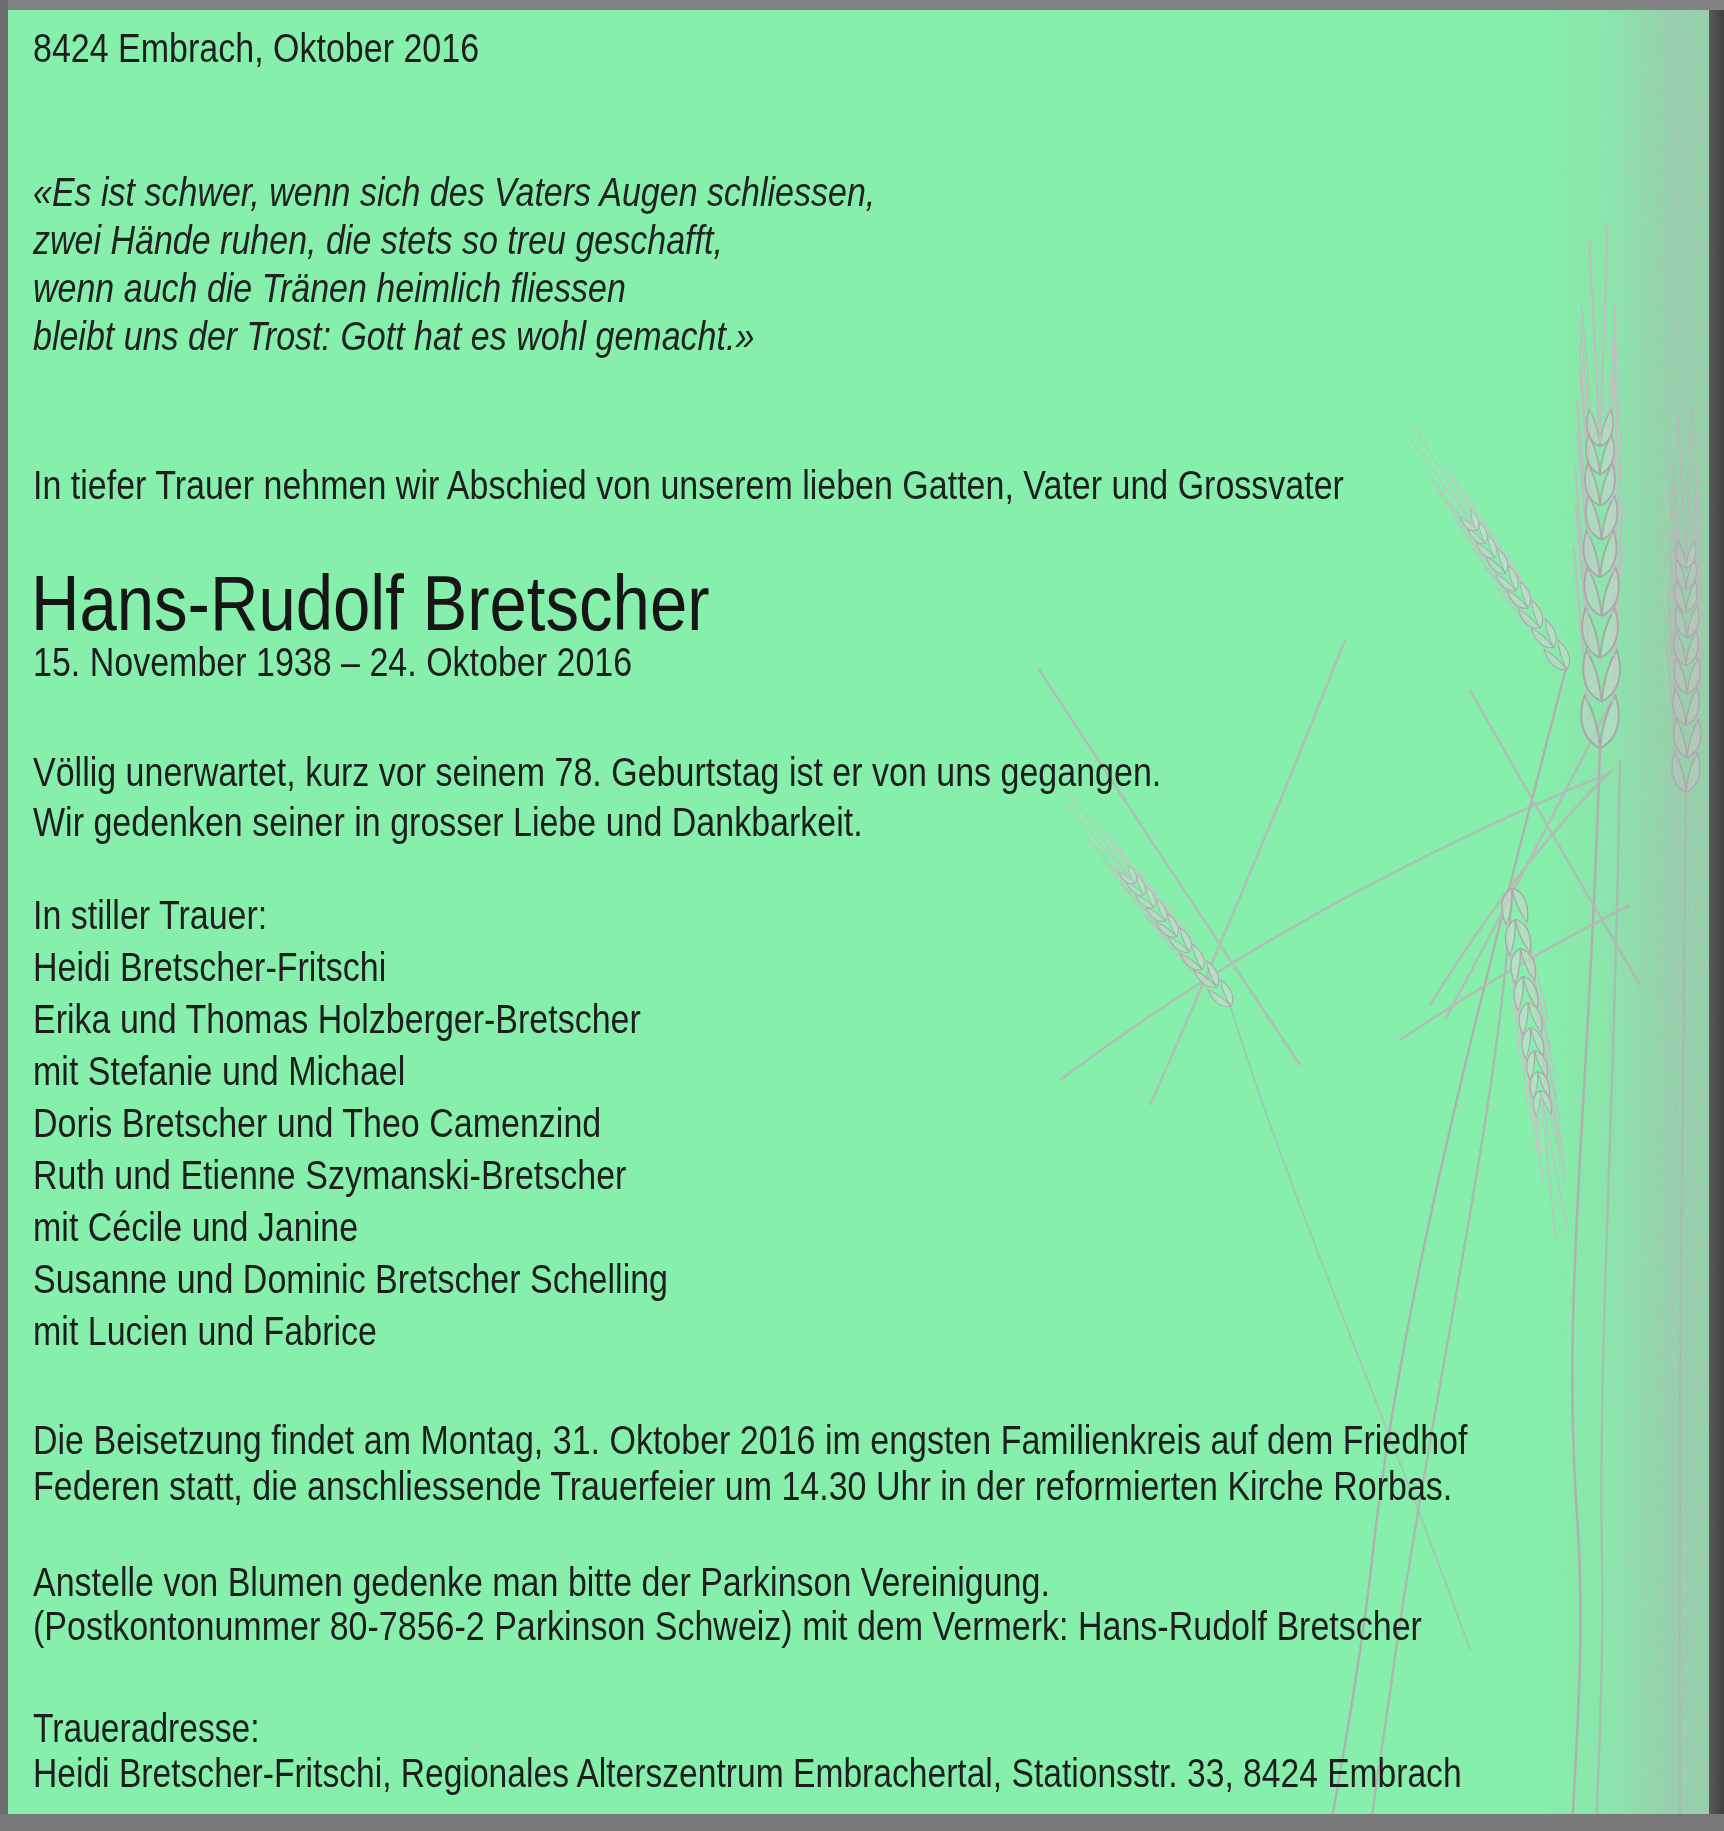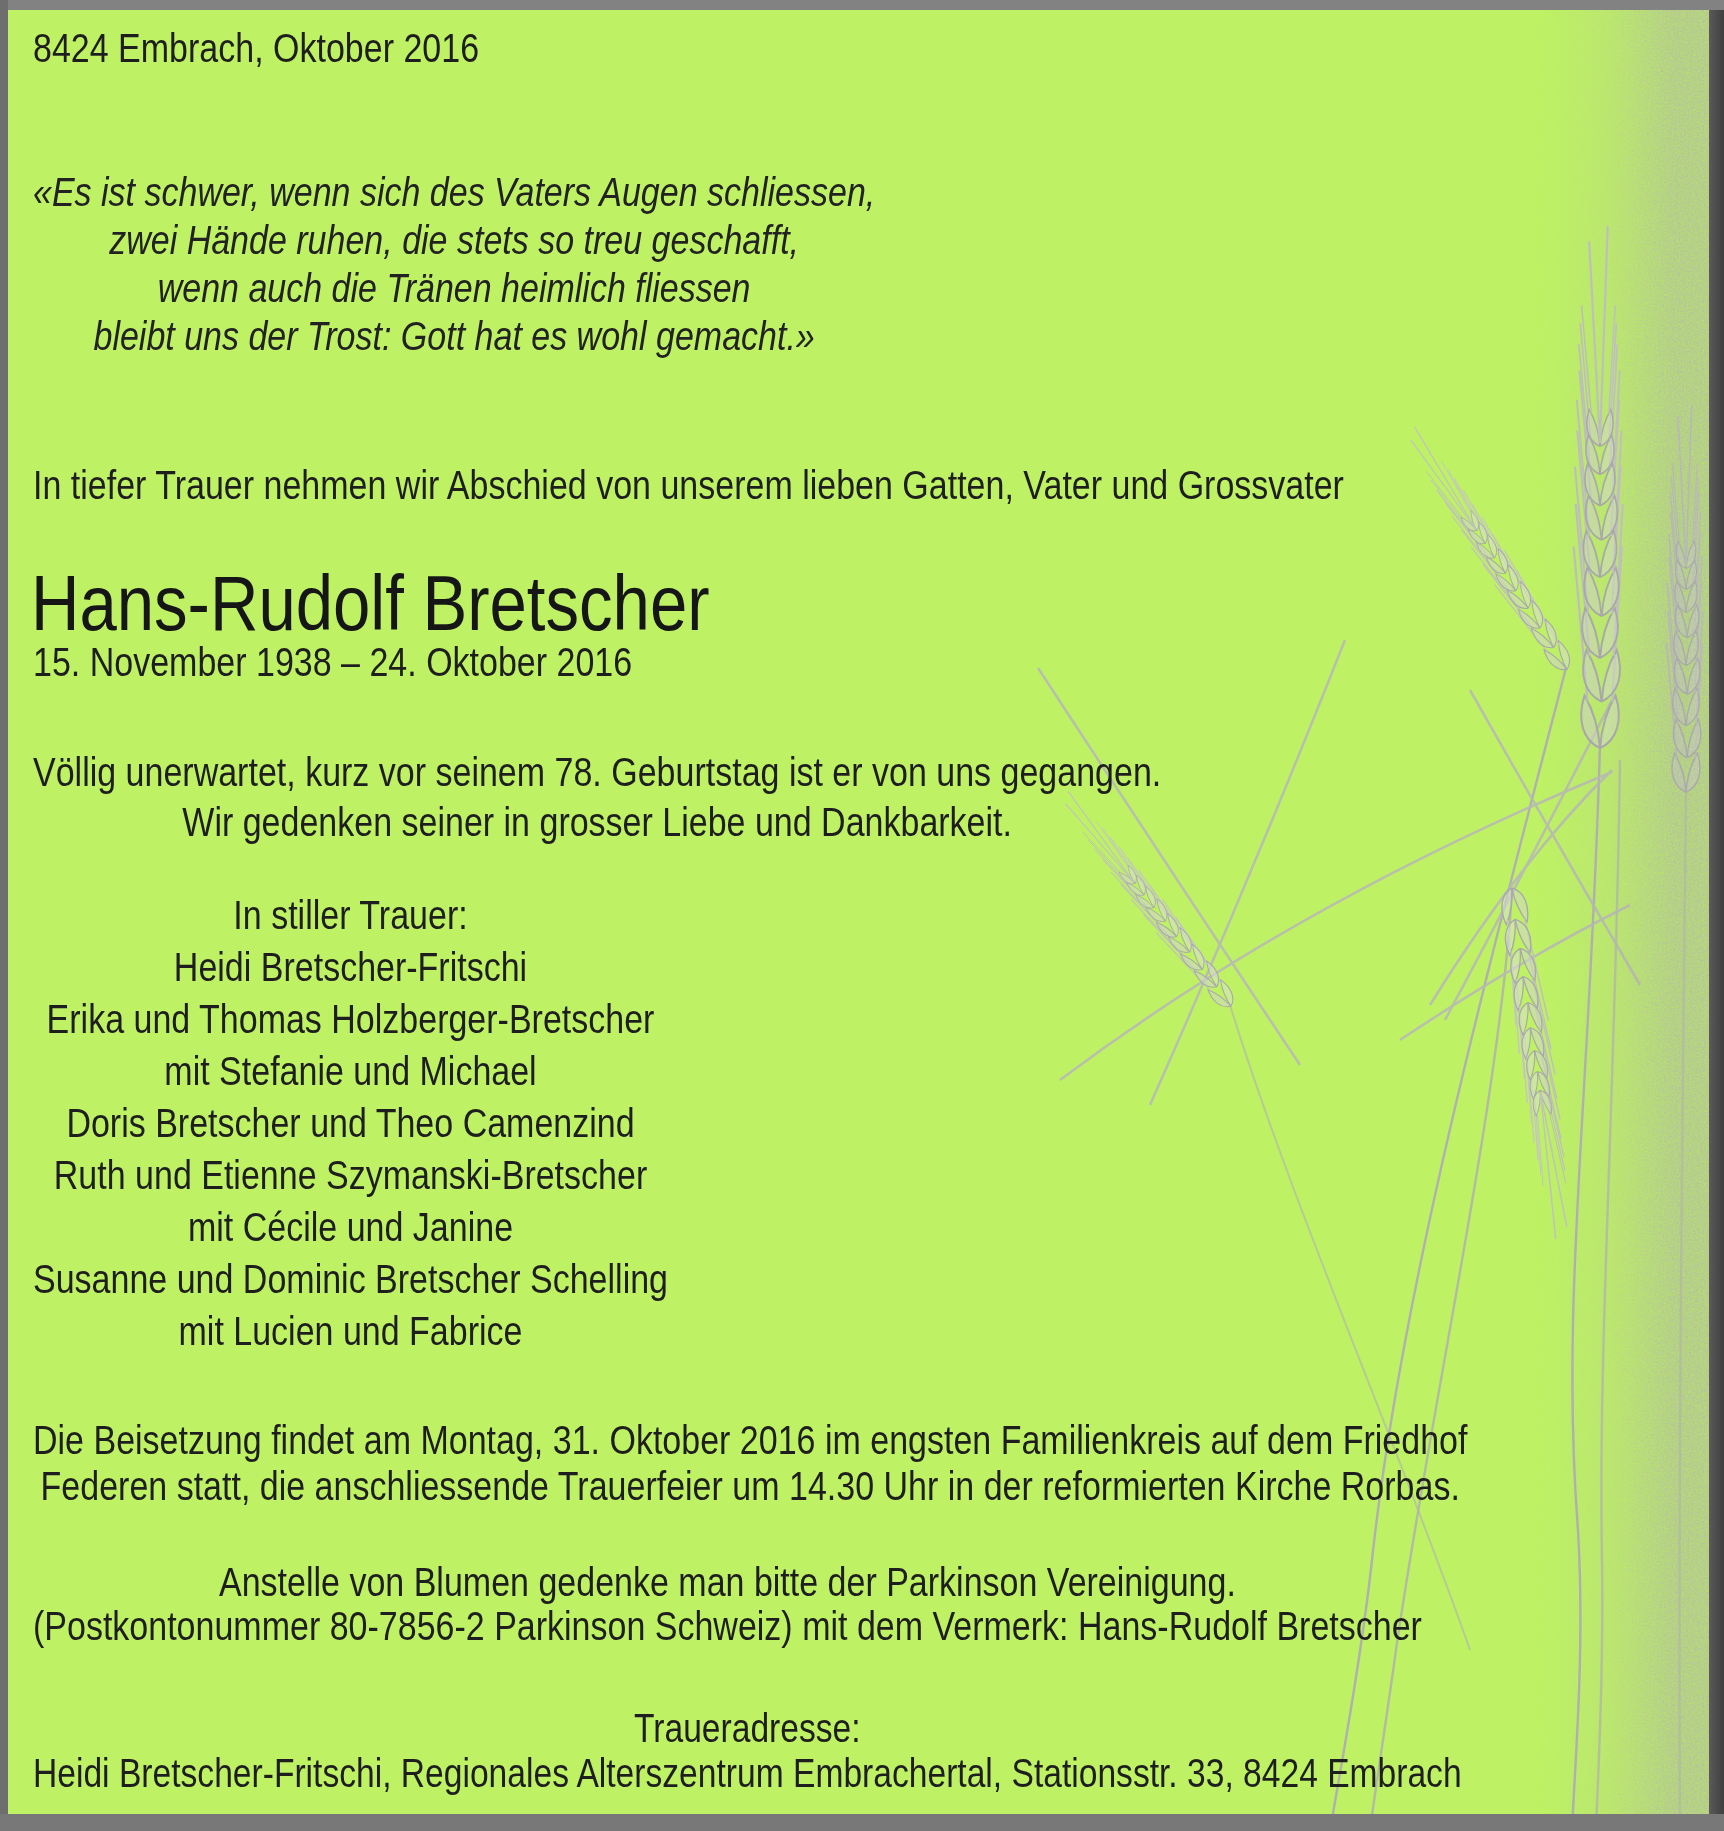--- a/index.html
+++ b/index.html
@@ -1,21 +1,20 @@
 <!DOCTYPE html>
 <html lang="de"><head>
 <meta charset="utf-8">
 <style>
   html,body{margin:0;padding:0;background:#7d7d7d;}
   .stage{
     position:relative;width:1724px;height:1831px;overflow:hidden;
-    background:#bef264;
+    background:#86efac;
     font-family:"Liberation Sans",sans-serif;
     color:#1e1e1e;
-    text-align:center;
   }
   
   .edge{position:absolute;z-index:5;}
   .edge-top{left:0;top:0;width:1724px;height:10px;background:#828282;}
   .edge-left{left:0;top:0;width:8px;height:1831px;background:#6e6e6e;}
   .edge-bottom{left:0;bottom:0;width:1724px;height:17px;background:#787878;}
   .edge-right{right:0;top:0;width:15px;height:1831px;background:linear-gradient(90deg,#5a5a5a,#3f3f3f);z-index:4;}
 
   
   .deco{position:absolute;left:0;top:0;width:1724px;height:1831px;z-index:1;pointer-events:none;}

